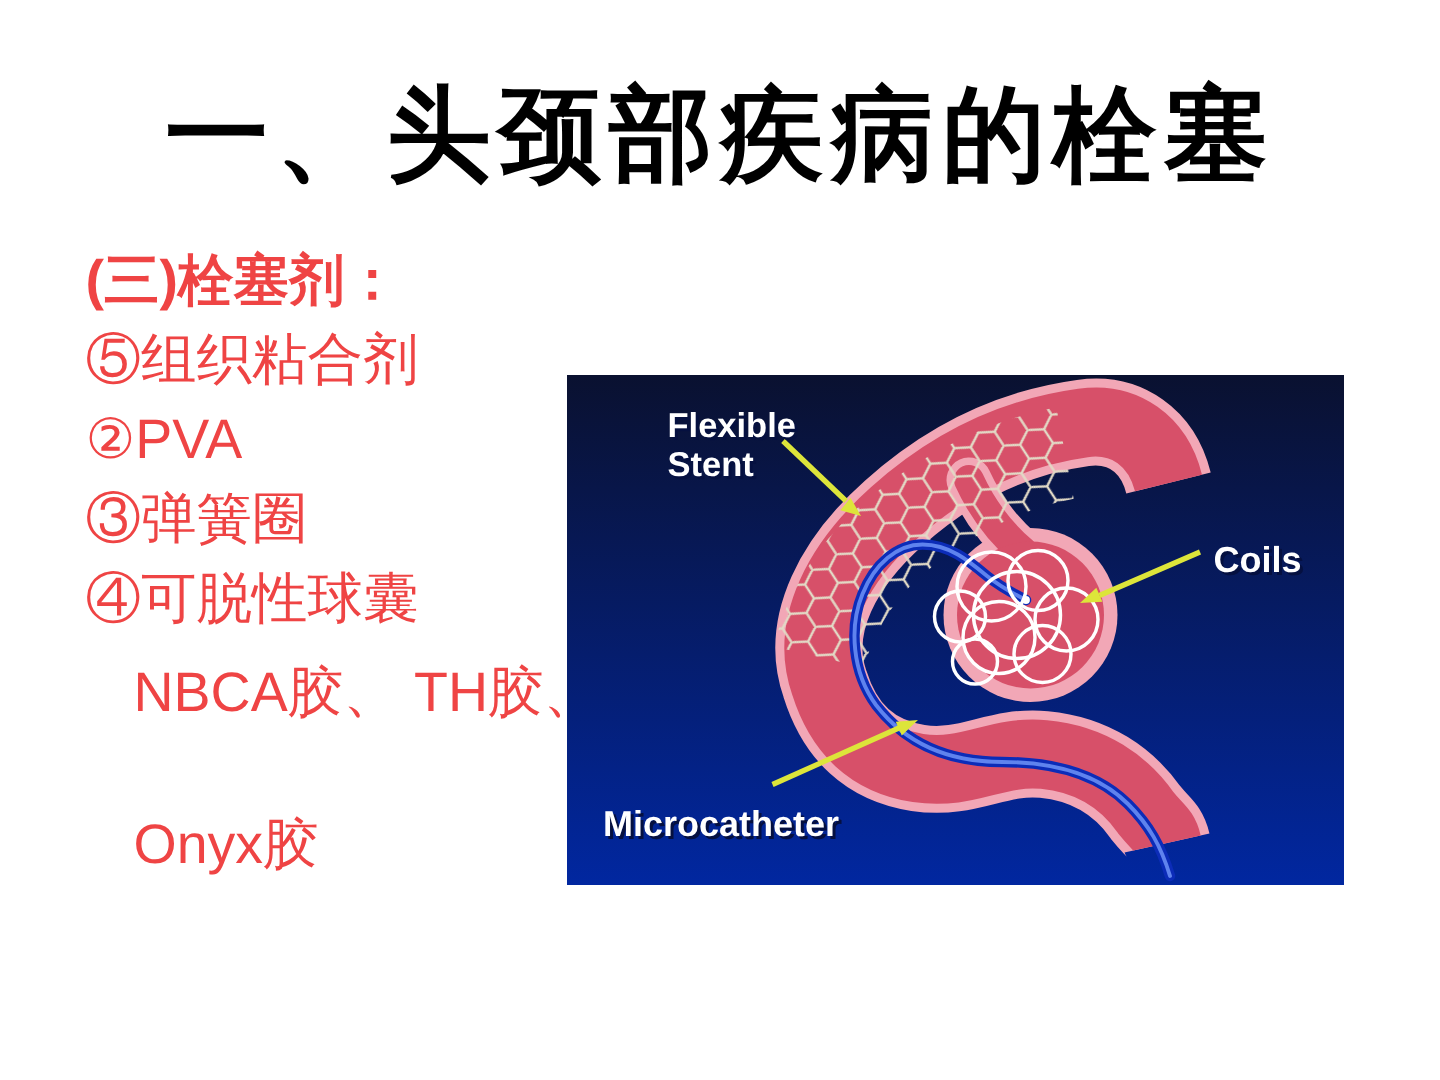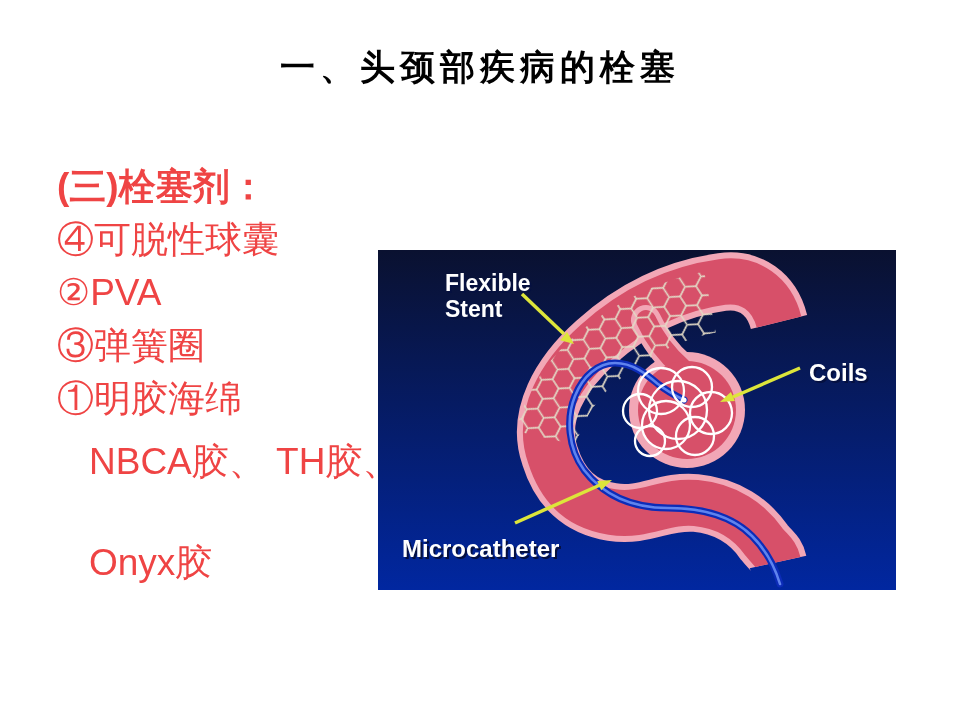--- a/index.html
+++ b/index.html
@@ -11,21 +11,21 @@
   .slide {
     position: relative;
     width: 960px; height: 720px;
     background: #ffffff;
     overflow: hidden;
   }
   .title {
     position: absolute;
     left: 0; right: 0; top: 44px;
     text-align: center;
-    font-size: 35px;
+    font-size: 69px;
     font-weight: bold;
     letter-spacing: 5px;
     color: #000000;
     white-space: nowrap;
   }
   .content {
     position: absolute;
     left: 57px; top: 160px;
     font-size: 37px;
     color: #ef4444;
@@ -54,24 +54,24 @@
 </style>
 </head>
 <body>
 
 <div class="slide">
 
   <div class="title">一、头颈部疾病的栓塞</div>
 
   <div class="content">
     <div class="line heading">(三)栓塞剂：</div>
-    <div class="line">④可脱性球囊</div>
+    <div class="line">⑤组织粘合剂</div>
     <div class="line">②PVA</div>
     <div class="line">③弹簧圈</div>
-    <div class="line">①明胶海绵</div>
+    <div class="line">④可脱性球囊</div>
     <div class="line indent gap">NBCA胶、 TH胶、</div>
     <div class="line indent">Onyx胶</div>
   </div>
 
   <div class="figure">
     <svg width="518" height="340" viewBox="0 0 518 340">
       <defs>
         <linearGradient id="bgGrad" x1="0" y1="0" x2="0" y2="1">
           <stop offset="0%" stop-color="#0a1130"></stop>
           <stop offset="100%" stop-color="#0127a0"></stop>

